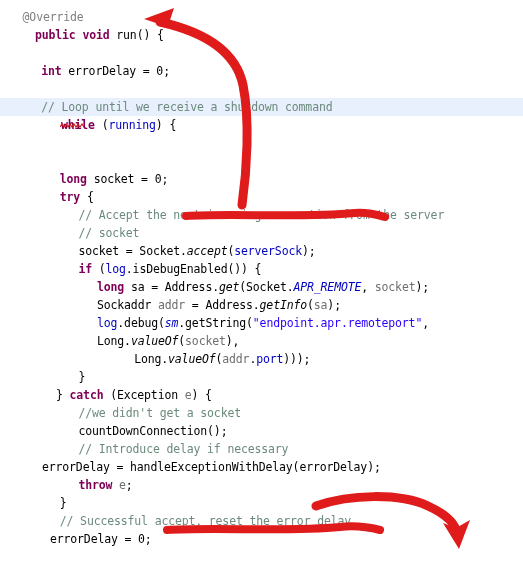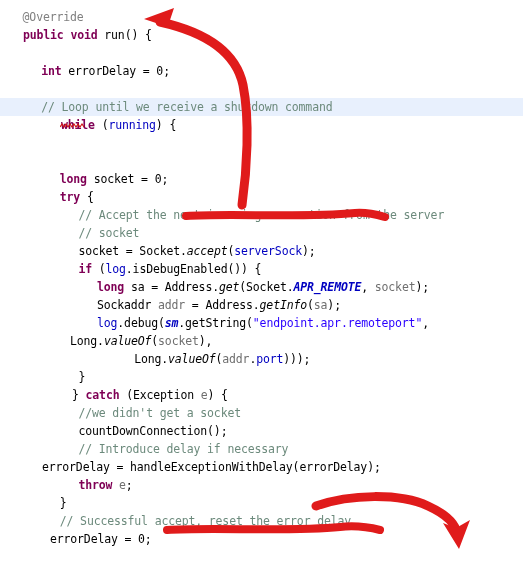--- a/index.html
+++ b/index.html
@@ -34,21 +34,21 @@
   }
   .code-line.hl {
     background: #e8f0fd;
   }
   .tok-kw      { color: #7f0055; font-weight: bold; }
   .tok-cmt     { color: #6c8a7c; }
   .tok-str     { color: #2a00ff; }
   .tok-ann     { color: #808080; }
   .tok-fld     { color: #0000c0; }
   .tok-static  { color: #000000; font-style: italic; }
-  .tok-statfld { color: #0000c0; font-style: italic; font-weight: bold; }
+  .tok-statfld { color: #0000c0; font-style: italic; font-weight: normal; }
   .tok-plain   { color: #000000; }
   .tok-param   { color: #6f6f6f; }
   .tok-num     { color: #000000; }
 
   
   #squiggle {
     position: absolute;
     left: 60px;
     top: 123px;
     width: 24px;
@@ -65,41 +65,41 @@
     pointer-events: none;
   }
 </style>
 </head>
 <body>
 
 <div id="root">
 
   <div id="code-surface" style="color: rgb(0, 0, 0);">
       <div class="code-line"><span style="padding-left: 22.6px;"><span class="tok-ann">@Override</span></span></div>
-      <div class="code-line"><span style="padding-left: 23px; text-align: right;"><span class="tok-kw">public</span><span class="tok-plain"> </span><span class="tok-kw">void</span><span class="tok-plain"> run() {</span></span></div>
+      <div class="code-line"><span style="padding-left: 35px; text-align: right;"><span class="tok-kw">public</span><span class="tok-plain"> </span><span class="tok-kw">void</span><span class="tok-plain"> run() {</span></span></div>
       <div class="code-line"><span style="padding-left: 4px;">&nbsp;</span></div>
       <div class="code-line"><span style="padding-left: 41.2px;"><span class="tok-kw">int</span><span class="tok-plain"> errorDelay = </span><span class="tok-num">0</span><span class="tok-plain">;</span></span></div>
       <div class="code-line"><span style="padding-left: 4px;">&nbsp;</span></div>
       <div class="code-line hl"><span style="padding-left: 41.2px;"><span class="tok-cmt">// Loop until we receive a shutdown command</span></span></div>
       <div class="code-line"><span style="padding-left: 61px;"><span class="tok-kw">while</span><span class="tok-plain"> (</span><span class="tok-fld">running</span><span class="tok-plain">) {</span></span></div>
       <div class="code-line"><span style="padding-left: 4px;">&nbsp;</span></div>
       <div class="code-line"><span style="padding-left: 4px;">&nbsp;</span></div>
       <div class="code-line"><span style="padding-left: 59.8px;"><span class="tok-kw">long</span><span class="tok-plain"> socket = </span><span class="tok-num">0</span><span class="tok-plain">;</span></span></div>
       <div class="code-line"><span style="padding-left: 59.8px;"><span class="tok-kw">try</span><span class="tok-plain"> {</span></span></div>
       <div class="code-line"><span style="padding-left: 78.4px;"><span class="tok-cmt">// Accept the next incoming connection from the server</span></span></div>
       <div class="code-line"><span style="padding-left: 78.4px;"><span class="tok-cmt">// socket</span></span></div>
       <div class="code-line"><span style="padding-left: 78.4px;"><span class="tok-plain">socket = Socket.</span><span class="tok-static">accept</span><span class="tok-plain">(</span><span class="tok-fld">serverSock</span><span class="tok-plain">);</span></span></div>
       <div class="code-line"><span style="padding-left: 78.4px;"><span class="tok-kw">if</span><span class="tok-plain"> (</span><span class="tok-fld">log</span><span class="tok-plain">.isDebugEnabled()) {</span></span></div>
       <div class="code-line"><span style="padding-left: 97px;"><span class="tok-kw">long</span><span class="tok-plain"> sa = Address.</span><span class="tok-static">get</span><span class="tok-plain">(Socket.</span><span class="tok-statfld">APR_REMOTE</span><span class="tok-plain">, </span><span class="tok-param">socket</span><span class="tok-plain">);</span></span></div>
       <div class="code-line"><span style="padding-left: 97px;"><span class="tok-plain">Sockaddr </span><span class="tok-param">addr</span><span class="tok-plain"> = Address.</span><span class="tok-static">getInfo</span><span class="tok-plain">(</span><span class="tok-param">sa</span><span class="tok-plain">);</span></span></div>
       <div class="code-line"><span style="padding-left: 97px;"><span class="tok-fld">log</span><span class="tok-plain">.debug(</span><span class="tok-statfld">sm</span><span class="tok-plain">.getString(</span><span class="tok-str">"endpoint.apr.remoteport"</span><span class="tok-plain">,</span></span></div>
-      <div class="code-line"><span style="padding-left: 70px;"><span class="tok-plain">Long.</span><span class="tok-static">valueOf</span><span class="tok-plain">(</span><span class="tok-param">socket</span><span class="tok-plain">),</span></span></div>
+      <div class="code-line"><span style="padding-left: 97px;"><span class="tok-plain">Long.</span><span class="tok-static">valueOf</span><span class="tok-plain">(</span><span class="tok-param">socket</span><span class="tok-plain">),</span></span></div>
       <div class="code-line"><span style="padding-left: 134.2px;"><span class="tok-plain">Long.</span><span class="tok-static">valueOf</span><span class="tok-plain">(</span><span class="tok-param">addr</span><span class="tok-plain">.</span><span class="tok-fld">port</span><span class="tok-plain">)));</span></span></div>
       <div class="code-line"><span style="padding-left: 78.4px;"><span class="tok-plain">}</span></span></div>
-      <div class="code-line"><span style="padding-left: 72px;"><span class="tok-plain">} </span><span class="tok-kw">catch</span><span class="tok-plain"> (Exception </span><span class="tok-param">e</span><span class="tok-plain">) {</span></span></div>
+      <div class="code-line"><span style="padding-left: 56px;"><span class="tok-plain">} </span><span class="tok-kw">catch</span><span class="tok-plain"> (Exception </span><span class="tok-param">e</span><span class="tok-plain">) {</span></span></div>
       <div class="code-line"><span style="padding-left: 78.4px;"><span class="tok-cmt">//we didn't get a socket</span></span></div>
       <div class="code-line"><span style="padding-left: 78.4px;"><span class="tok-plain">countDownConnection();</span></span></div>
       <div class="code-line"><span style="padding-left: 78.4px;"><span class="tok-cmt">// Introduce delay if necessary</span></span></div>
       <div class="code-line"><span style="padding-left: 42px;"><span class="tok-plain">errorDelay = handleExceptionWithDelay(errorDelay);</span></span></div>
       <div class="code-line"><span style="padding-left: 78.4px;"><span class="tok-kw">throw</span><span class="tok-plain"> </span><span class="tok-param">e</span><span class="tok-plain">;</span></span></div>
       <div class="code-line"><span style="padding-left: 59.8px;"><span class="tok-plain">}</span></span></div>
       <div class="code-line"><span style="padding-left: 59.8px;"><span class="tok-cmt">// Successful accept, reset the error delay</span></span></div>
       <div class="code-line"><span style="padding-left: 50px;"><span class="tok-plain">errorDelay = </span><span class="tok-num">0</span><span class="tok-plain">;</span></span></div>
       <div class="code-line"><span style="padding-left: 4px;">&nbsp;</span></div>
     </div>

